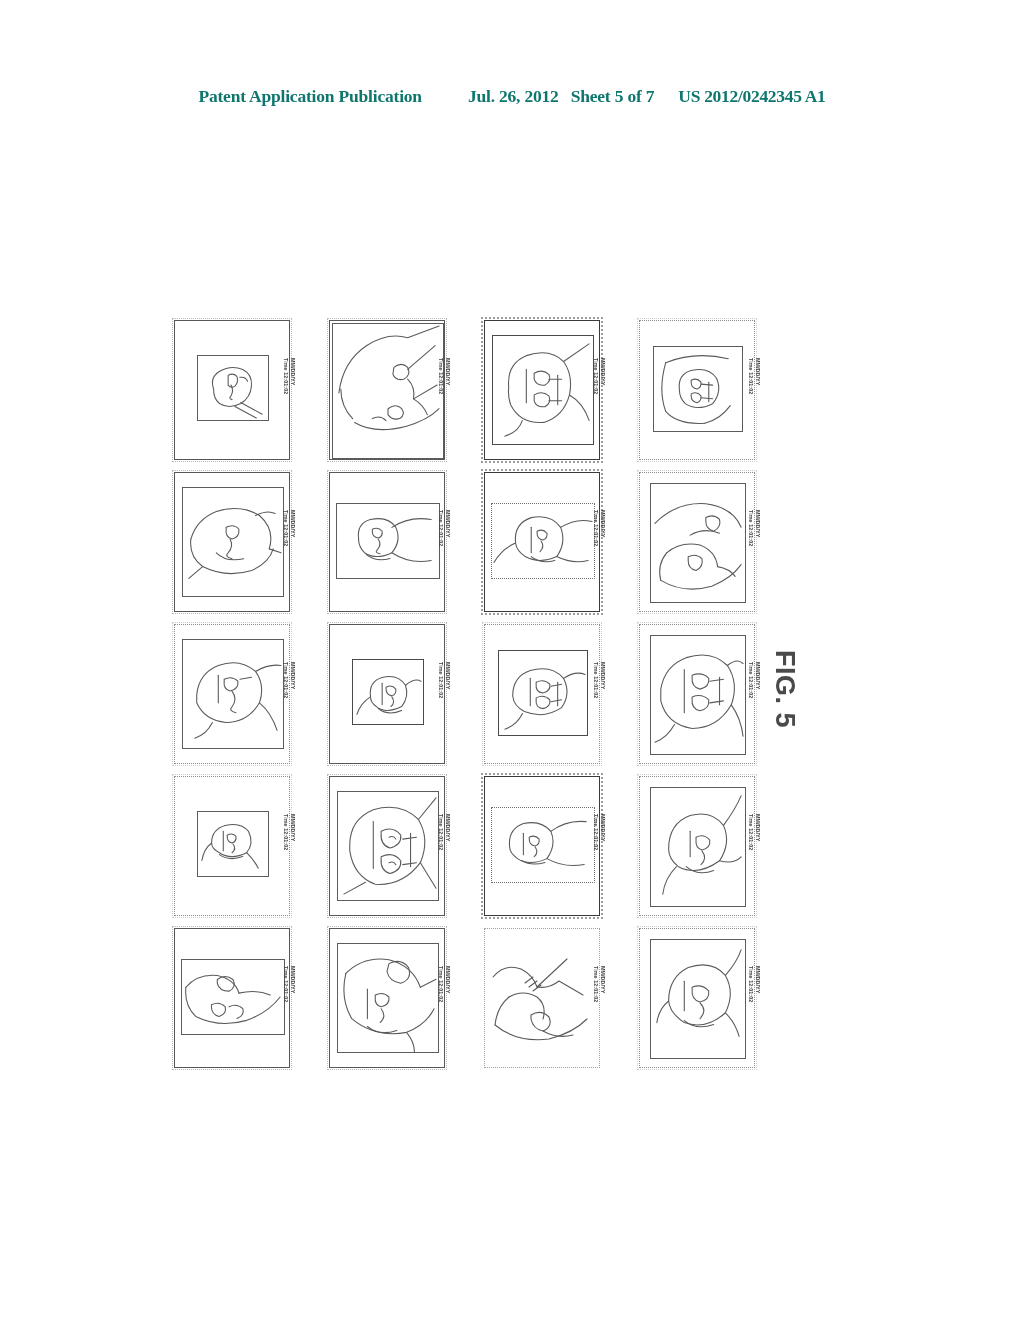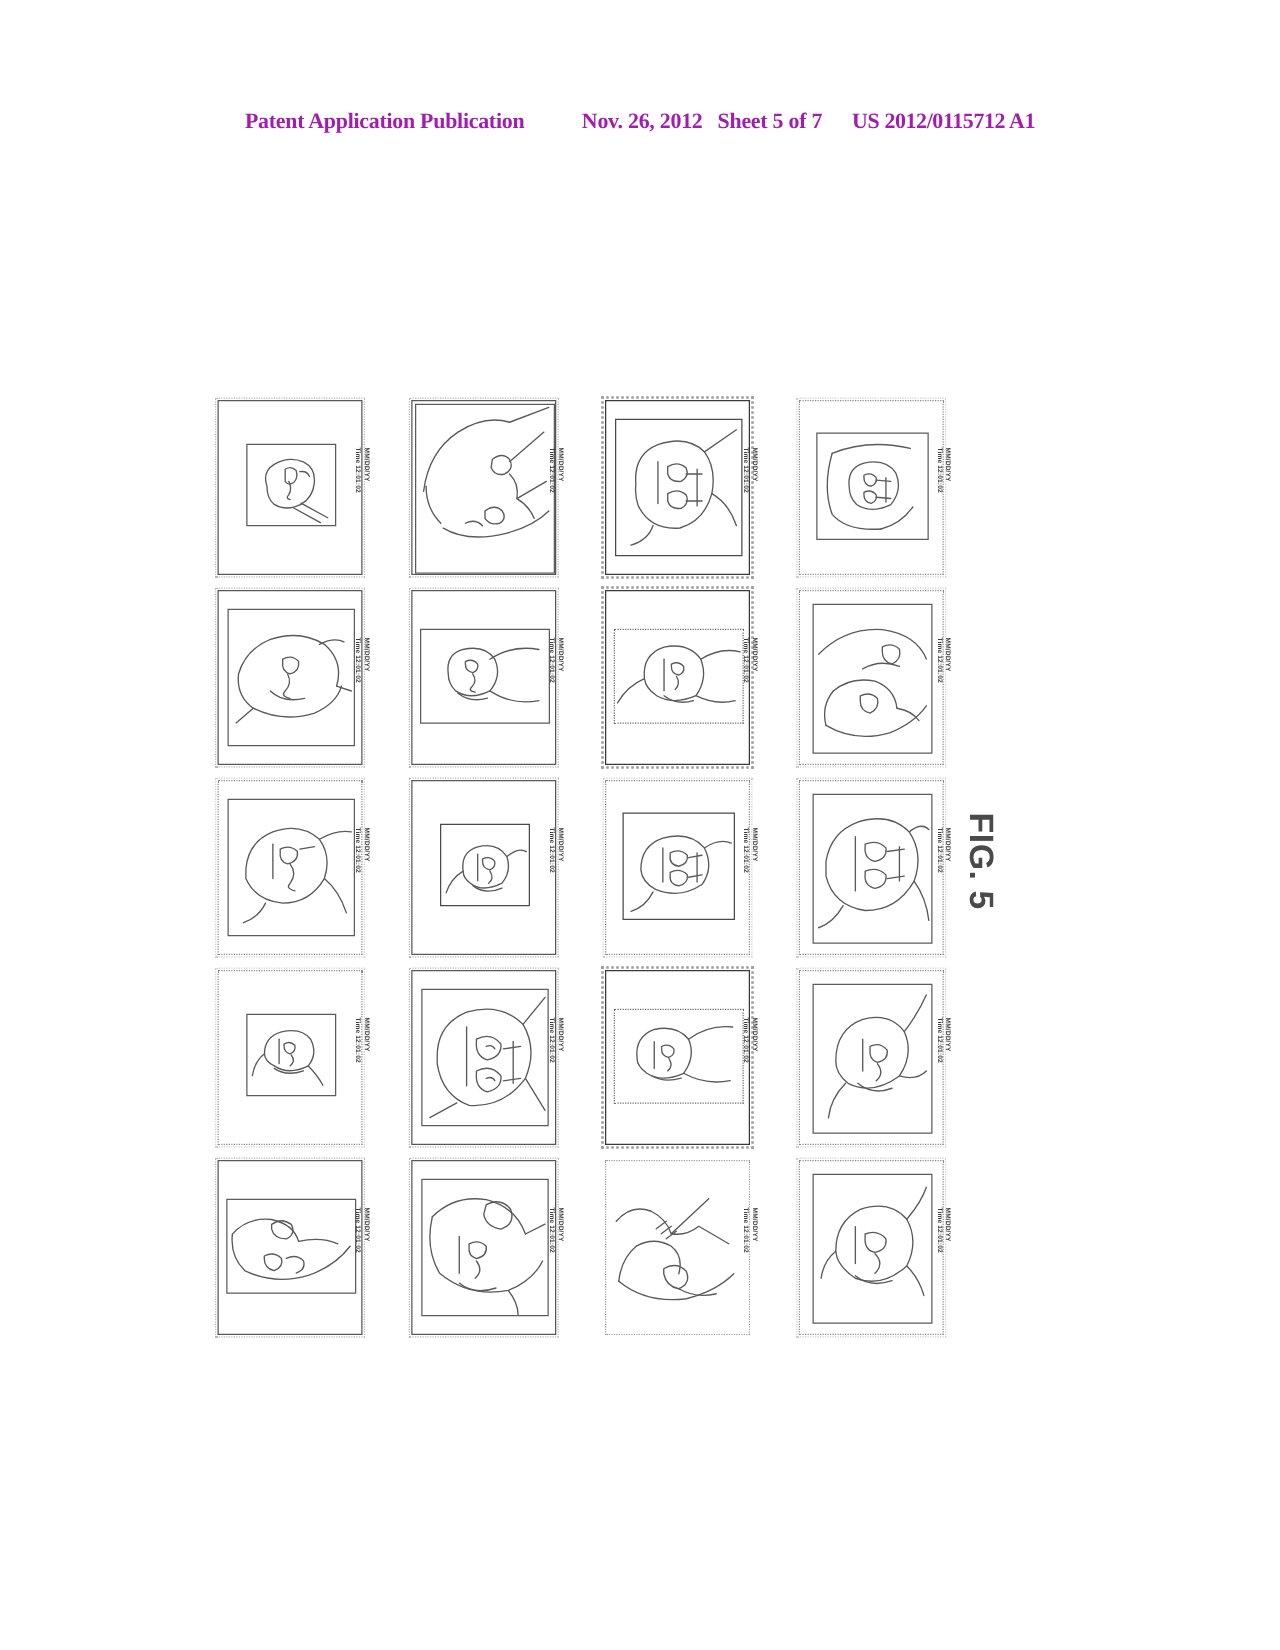--- a/index.html
+++ b/index.html
@@ -22,21 +22,21 @@
     left: 0;
     top: 86px;
     width: 1024px;
     display: flex;
     justify-content: center;
     align-items: baseline;
     font-family: "Liberation Serif", serif;
     font-weight: bold;
     font-size: 17.5px;
     letter-spacing: -0.2px;
-    color: #a21caf;
+    color: #0f766e;
     white-space: nowrap;
   }
   .hdr-pub    { margin-right: 46px; }
   .hdr-date   { margin-right: 12px; }
   .hdr-sheet  { margin-right: 24px; }
   .hdr-number { letter-spacing: -0.3px; }
 
   
   .figure-area {
     position: absolute;
@@ -144,23 +144,23 @@
     transform-origin: left top;
     white-space: nowrap;
   }
   .la-thin { fill: none; stroke: #5a5a5a; stroke-width: 1.1; stroke-linecap: round; stroke-linejoin: round; }
 </style>
 </head>
 <body>
 
 <div class="page-header">
   <span class="hdr-pub">Patent Application Publication</span>
-  <span class="hdr-date">Nov. 26, 2012</span>
+  <span class="hdr-date">Jul. 26, 2012</span>
   <span class="hdr-sheet">Sheet 5 of 7</span>
-  <span class="hdr-number">US 2012/0115712 A1</span>
+  <span class="hdr-number">US 2012/0242345 A1</span>
 </div>
 
 <div class="figure-area">
 
   <div class="grid">
 
     <div class="cell">
       <div class="print">
         <div class="photo sz-s">
           <svg viewBox="0 0 72 66" preserveAspectRatio="none">

